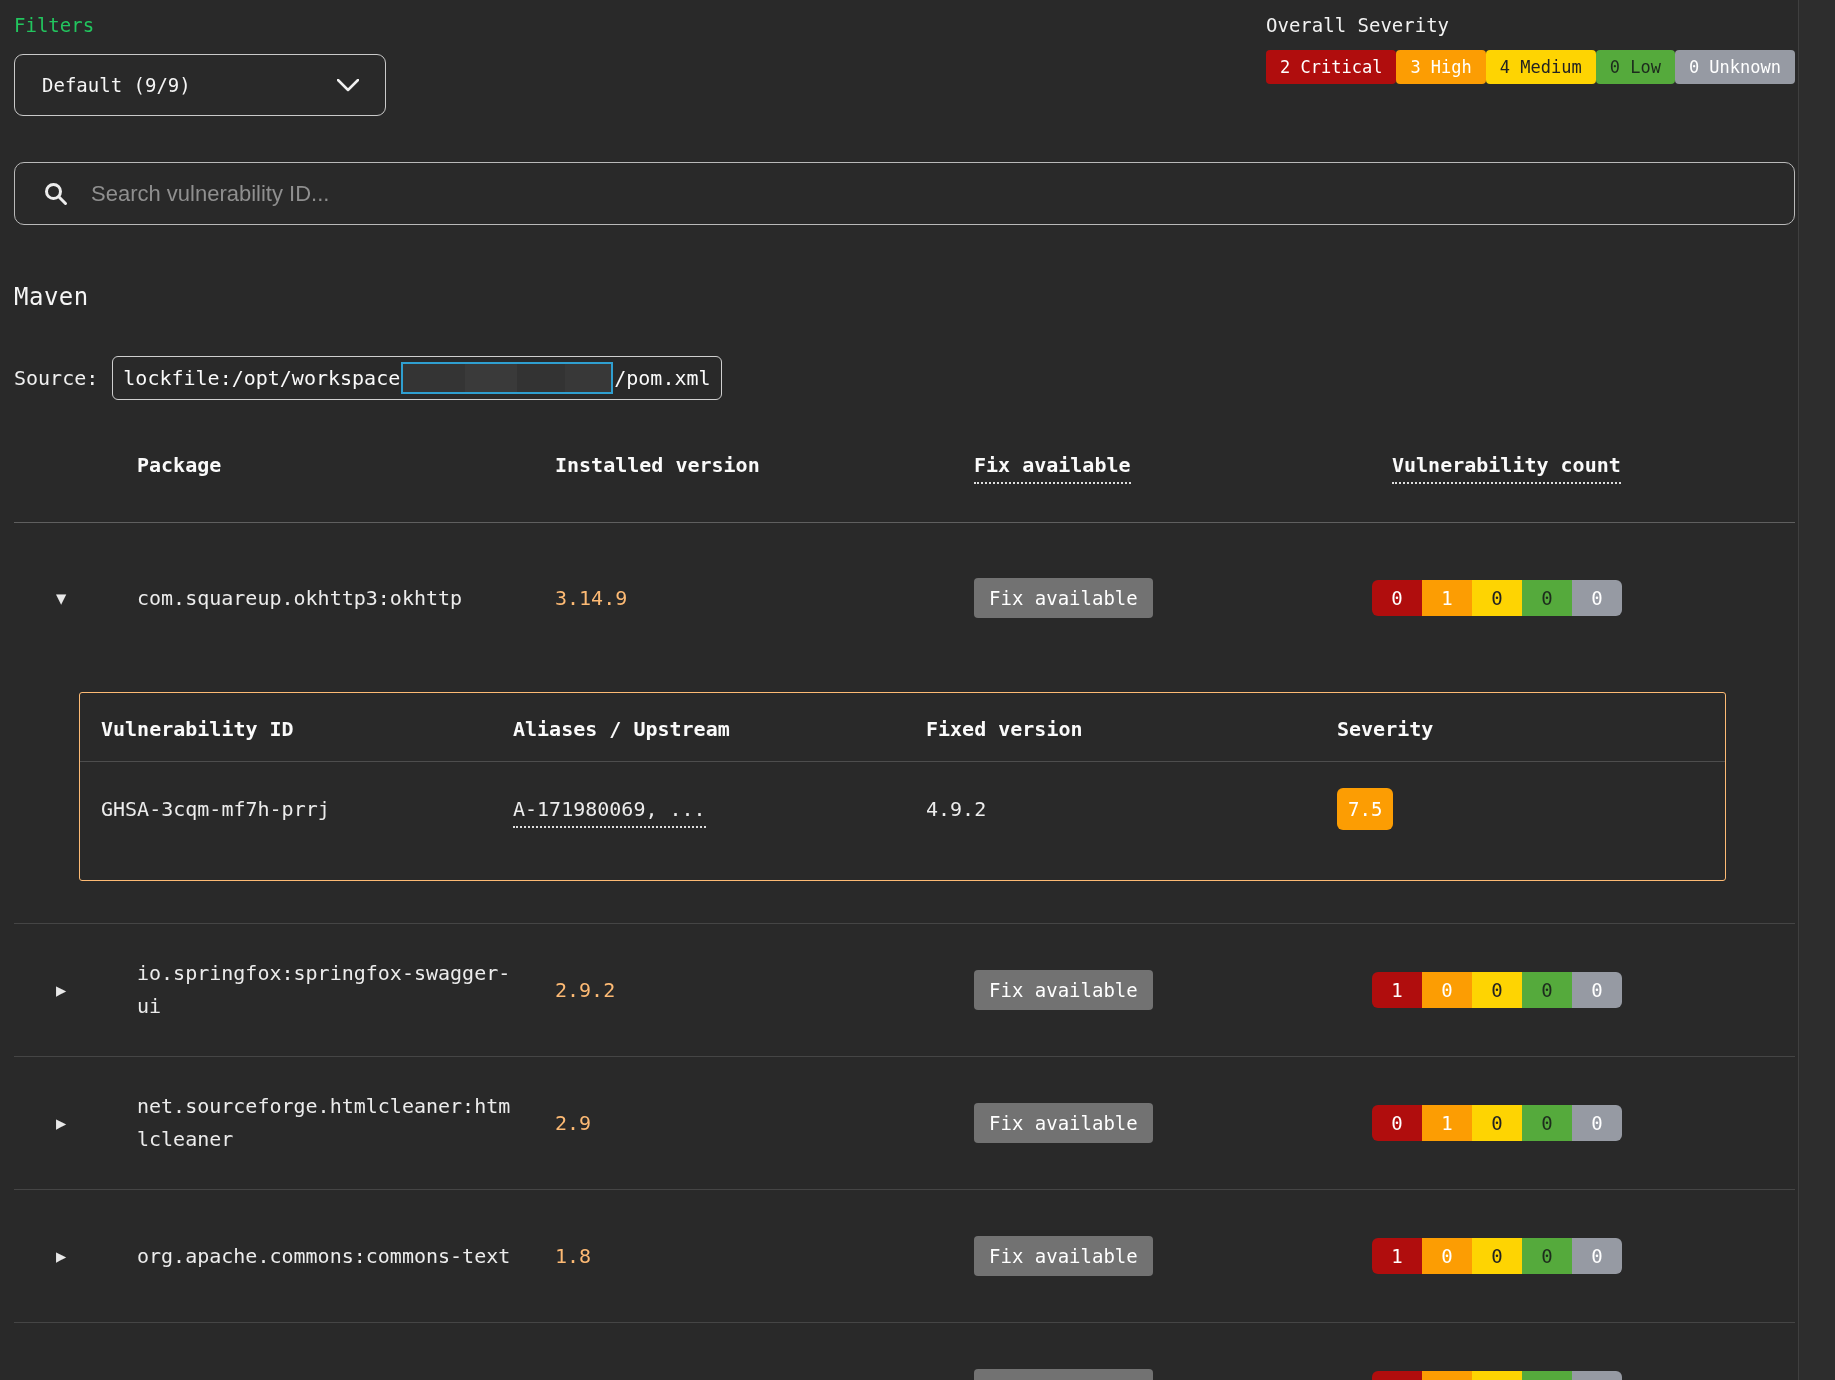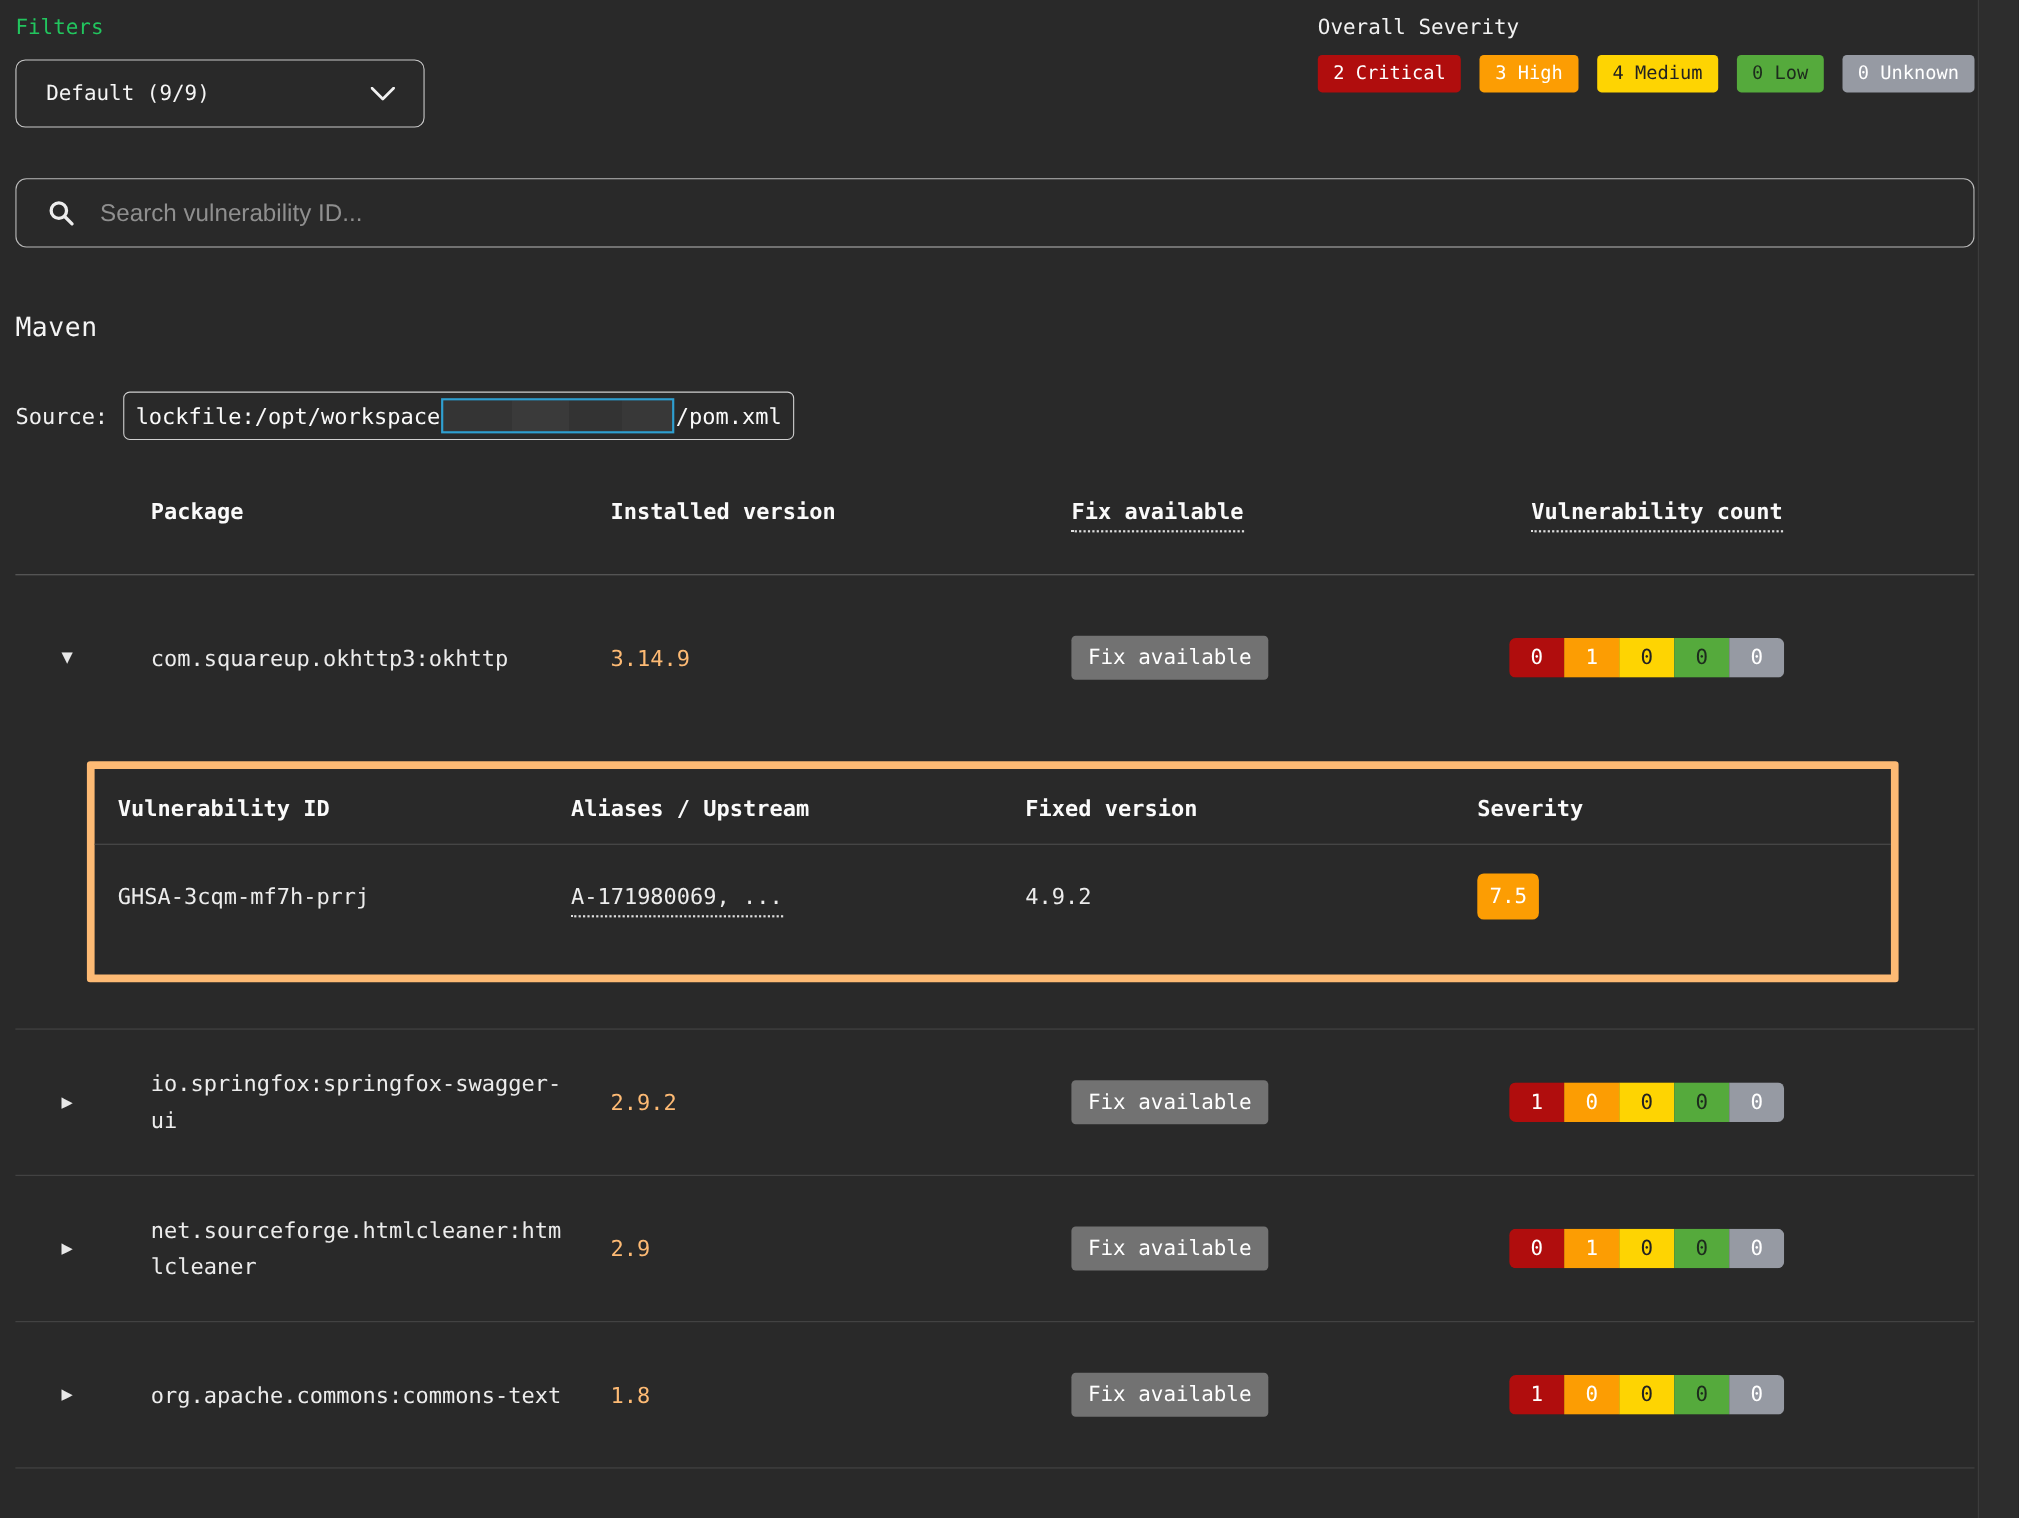--- a/index.html
+++ b/index.html
@@ -22,21 +22,21 @@
   .filter-select {
     margin-top:18px; width:372px; height:62px;
     border:1px solid #c9c9c9; border-radius:9px;
     display:flex; align-items:center; justify-content:space-between;
     padding:0 26px 0 27px; cursor:pointer; background:transparent;
   }
   .filter-select .sel-text { font-size:19px; color:#f5f5f5; }
 
   .sev-col { text-align:left; }
   .sev-title { font-size:19px; color:#f2f2f2; margin-bottom:14px; }
-  .sev-badges { display:flex; gap:17px; justify-content:flex-end; }
+  .sev-badges { display:flex; gap:0; justify-content:flex-end; }
   .sev-badge {
     font-size:17px; padding:7px 14px; border-radius:4px; white-space:nowrap;
   }
   .b-crit { background:#b00d0d; color:#fff; }
   .b-high { background:#fc9d03; color:#fff; }
   .b-med  { background:#fed402; color:#222; }
   .b-low  { background:#55aa3c; color:#1d2b1d; }
   .b-unk  { background:#969aa3; color:#fff; }
 
   
@@ -95,21 +95,21 @@
   .count-pill .seg { flex:1; text-align:center; line-height:36px; font-size:19px; }
   .s-crit { background:#b00d0d; color:#fff; }
   .s-high { background:#fc9d03; color:#fff; }
   .s-med  { background:#fed402; color:#222; }
   .s-low  { background:#55aa3c; color:#1d2b1d; }
   .s-unk  { background:#969aa3; color:#fff; }
 
   
   .detail-panel {
     margin:19px 69px 42px 65px; width:1647px;
-    border:7px solid #fdba74; border-radius:3px;
+    border:1px solid #fdba74; border-radius:3px;
   }
   .detail-grid {
     display:grid; grid-template-columns:412px 413px 411px auto;
     align-items:center; padding-left:21px;
   }
   .detail-head { padding-top:24px; padding-bottom:20px; border-bottom:1px solid #4d4d4d; }
   .detail-head .h { font-size:20px; font-weight:700; color:#fafafa; }
   .detail-data { padding-top:26px; padding-bottom:50px; }
   .detail-data .cell { font-size:20px; color:#ececec; }
   .alias-link { border-bottom:2px dotted #dedede; padding-bottom:5px; cursor:pointer; }

